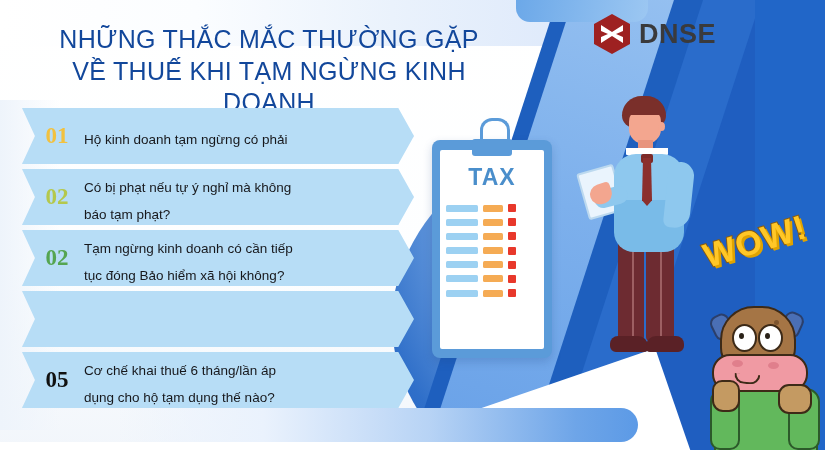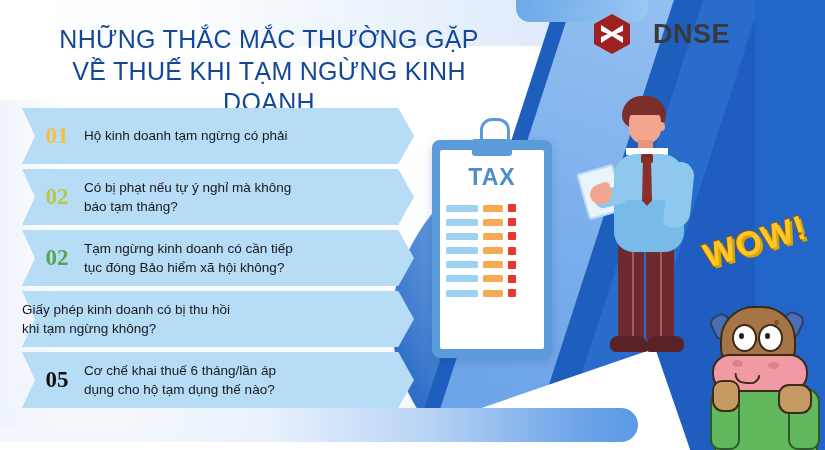--- a/index.html
+++ b/index.html
@@ -41,34 +41,34 @@
   .bg-leftwash{position:absolute;left:0;top:100px;width:60px;height:330px;
      background:linear-gradient(90deg,#eef4fb 0%,rgba(255,255,255,0) 100%);}
 
   
   .title-wrap{position:absolute;left:34px;top:24px;width:470px;text-align:center;z-index:20;}
   .title-line{font-weight:normal;color:#12479b;letter-spacing:.3px;line-height:1.26;
      text-shadow:0 1px 0 rgba(255,255,255,.6);}
   .t1{font-size:25px;}
   .t2{font-size:25px;}
 
-  .logo{position:absolute;left:594px;top:14px;z-index:30;display:flex;align-items:center;gap:23px;}
+  .logo{position:absolute;left:594px;top:14px;z-index:30;display:flex;align-items:center;gap:9px;}
   .logo-mark{width:36px;height:40px;position:relative;}
   .logo-text{font-size:27px;font-weight:bold;color:#3a3a3c;letter-spacing:.5px;}
 
   
   .list{position:absolute;left:22px;top:108px;width:392px;z-index:25;}
   .row{position:relative;height:56px;margin-bottom:5px;display:flex;align-items:center;}
   .row-shape{position:absolute;inset:0;background:#b7ddf6;
      clip-path:polygon(0 0, 96% 0, 100% 50%, 96% 100%, 0 100%, 3.3% 50%);
      box-shadow:0 2px 4px rgba(110,150,190,.18);}
   .row-num{position:relative;width:62px;flex:0 0 62px;text-align:center;font-size:23px;font-weight:bold;
      padding-left:8px;box-sizing:border-box;font-family:Liberation Serif, serif;}
   .row-txt{position:relative;font-size:13.5px;color:#17181c;line-height:1.42;padding-right:14px;}
-  .row-txt span{display:block;}
+  .row-txt span{display:block;margin-top:8px;}
 
   
   .clip{position:absolute;left:432px;top:140px;width:120px;height:218px;z-index:26;}
   .clip-board{position:absolute;inset:0;background:#5b9bd9;border-radius:8px;
      box-shadow:0 4px 10px rgba(30,70,130,.22);}
   .clip-paper{position:absolute;left:8px;top:10px;right:8px;bottom:9px;background:#ffffff;border-radius:2px;}
   .clip-clip{position:absolute;left:50%;top:-22px;transform:translateX(-50%);width:40px;height:38px;}
   .clip-clip .jaw{position:absolute;left:0;bottom:0;width:40px;height:17px;background:#5b9bd9;border-radius:3px;}
   .clip-clip .arc{position:absolute;left:8px;top:0;width:24px;height:24px;border:3.5px solid #5b9bd9;
      border-bottom:none;border-radius:12px 12px 0 0;background:transparent;}
@@ -176,39 +176,35 @@
       <div class="row-txt">
         <span>Hộ kinh doanh tạm ngừng có phải</span>
       </div>
     </div>
 
     <div class="row">
       <div class="row-shape"></div>
       <div class="row-num" style="color:#b4c84c">02</div>
       <div class="row-txt">
         <span>Có bị phạt nếu tự ý nghỉ mà không</span>
-        <span>báo tạm tháng?</span>
+        <span>báo tạm phạt?</span>
       </div>
     </div>
 
     <div class="row">
       <div class="row-shape"></div>
       <div class="row-num" style="color:#55a551">02</div>
       <div class="row-txt">
         <span>Tạm ngừng kinh doanh có cần tiếp</span>
         <span>tục đóng Bảo hiểm xã hội không?</span>
       </div>
     </div>
 
     <div class="row">
       <div class="row-shape"></div>
-      <div class="row-txt">
-        <span>Giấy phép kinh doanh có bị thu hồi</span>
-        <span>khi tạm ngừng không?</span>
-      </div>
     </div>
 
     <div class="row">
       <div class="row-shape"></div>
       <div class="row-num" style="color:#111111">05</div>
       <div class="row-txt">
         <span>Cơ chế khai thuế 6 tháng/lần áp</span>
         <span>dụng cho hộ tạm dụng thế nào?</span>
       </div>
     </div>

